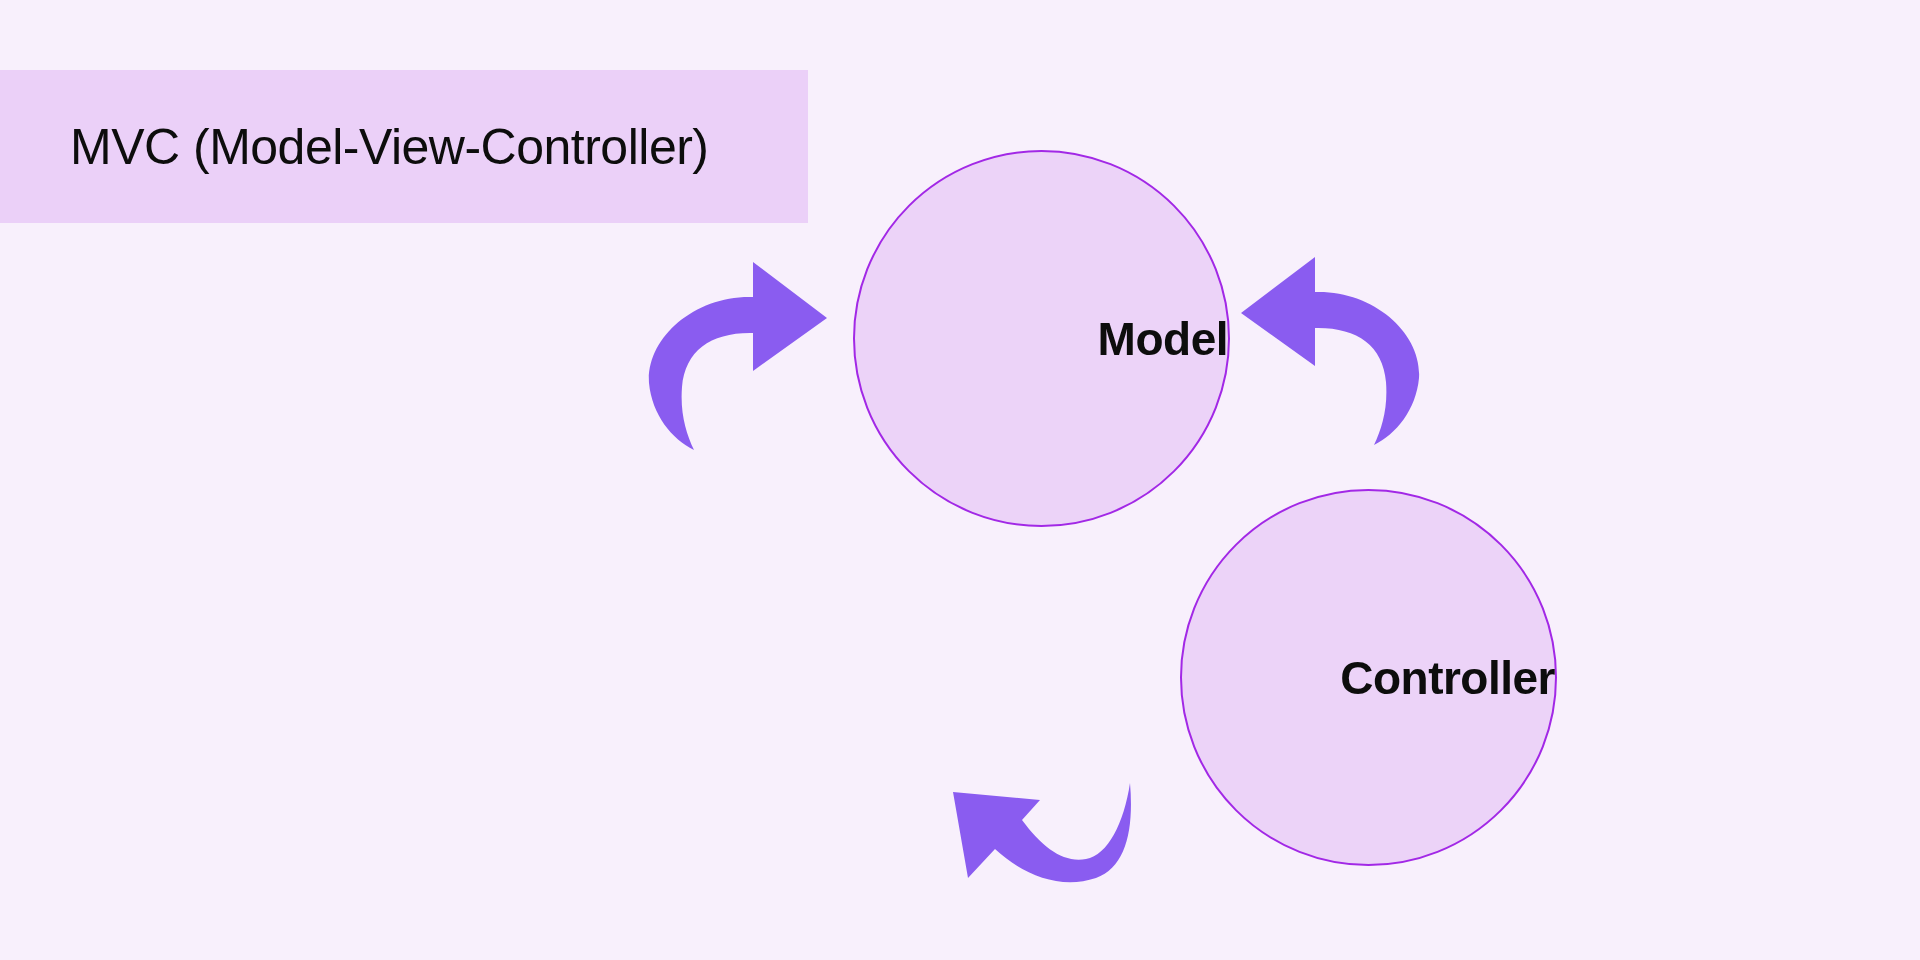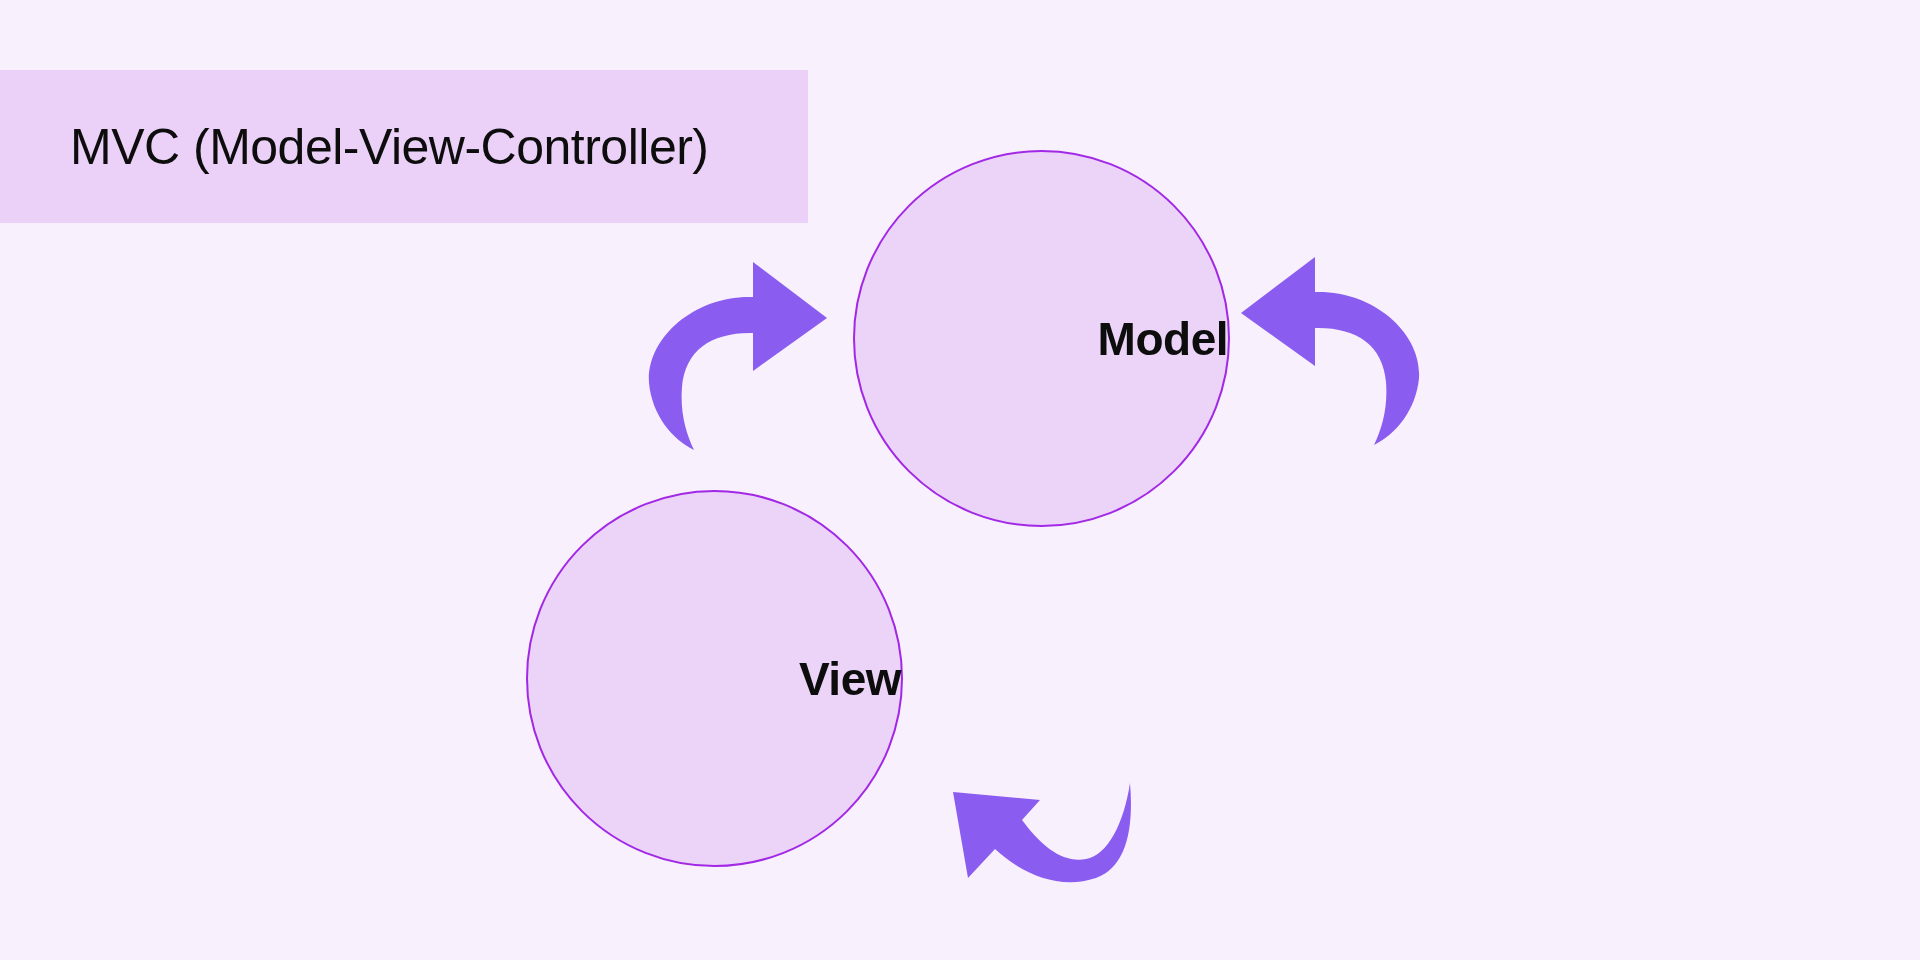--- a/index.html
+++ b/index.html
@@ -98,18 +98,18 @@
              C160,80 176,48 182,8
              C186,55 178,92 148,103
              C112,115 75,100 47,74
              L20,103 Z"></path>
   </svg>
 
   <div class="node node-model">
     <span class="node-label">Model</span>
   </div>
 
-  <div class="node node-view">
-    <span class="node-label">View</span>
+
+  <div class="node node-controller">
+    <span class="node-label">Controller</span>
   </div>
-
 
 </div>
 
 </body></html>

